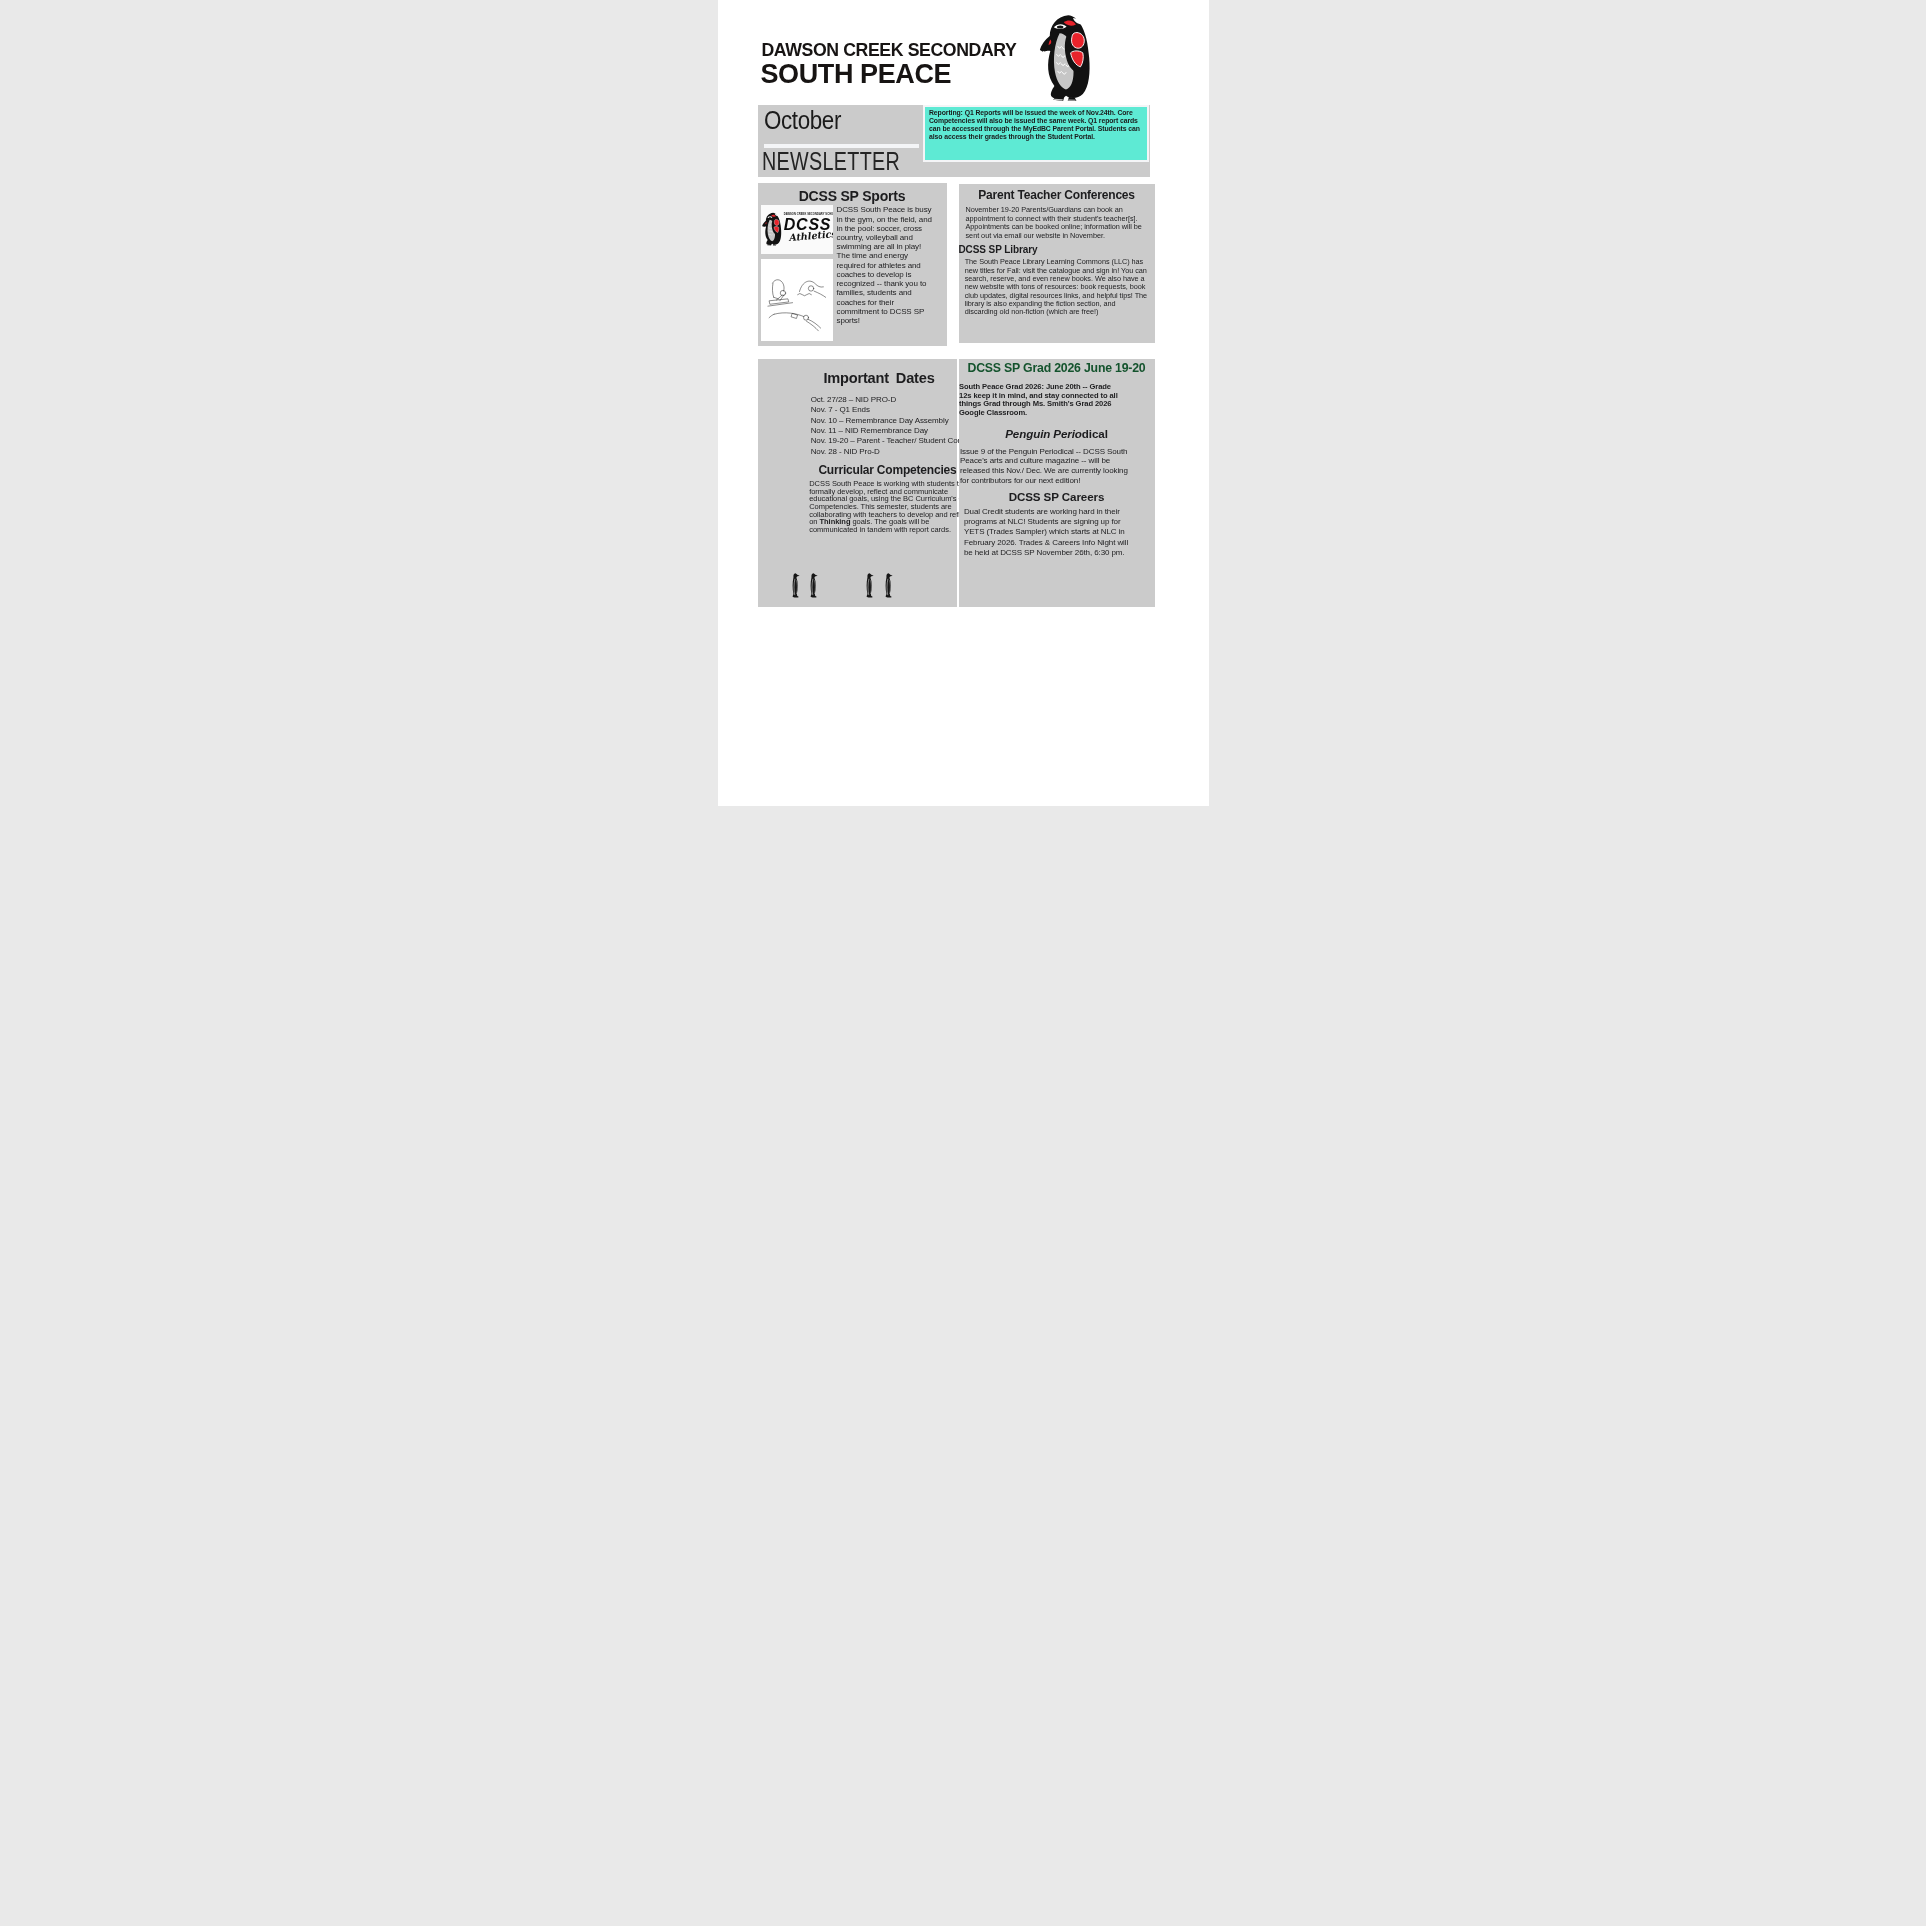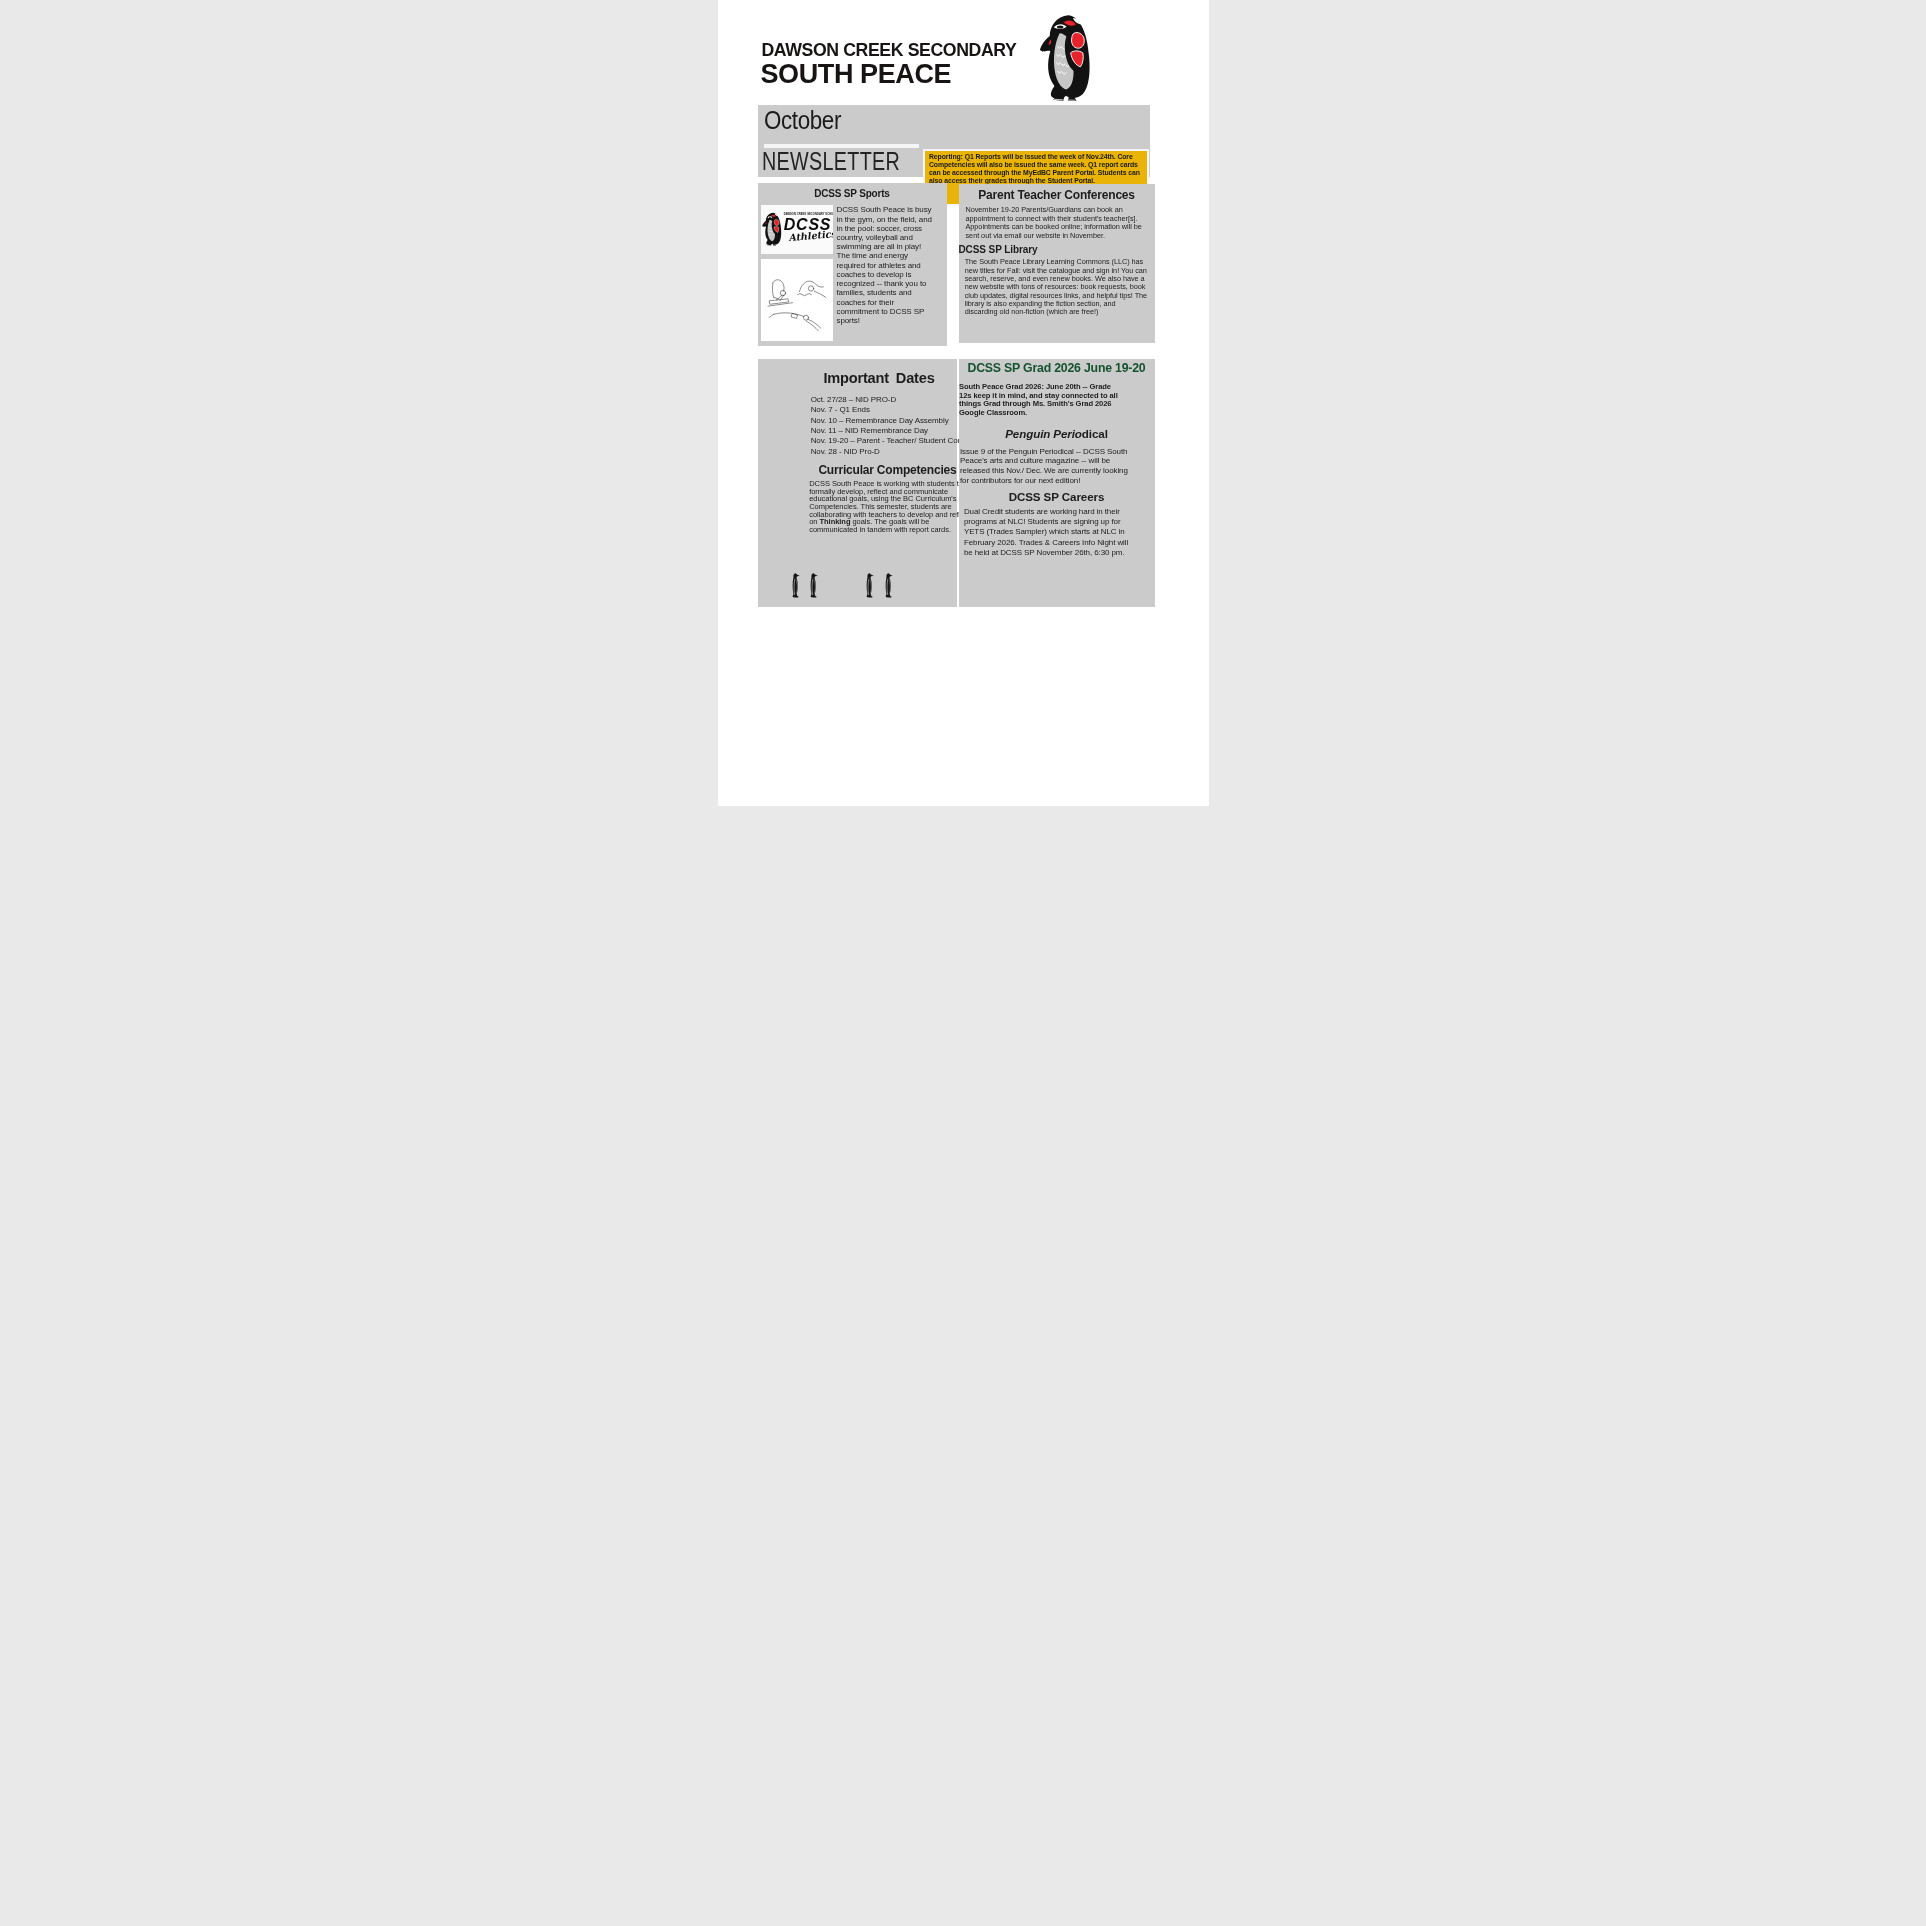--- a/index.html
+++ b/index.html
@@ -19,27 +19,27 @@
   .logo-wrap { position:absolute; left:319px; top:13px; width:58px; height:89px; }
 
   
   .banner { left:40px; top:105px; width:392px; height:72px; }
   .october { position:absolute; left:6.2px; top:0.8px; font-size:25.4px; font-weight:400;
              color:#1b1b1b; transform:scaleX(0.88); transform-origin:0 0; letter-spacing:-0.4px; }
   .b-rule { position:absolute; left:6.2px; top:39px; width:155px; height:3.5px; background:#f4f5f7; }
   .newsletter { position:absolute; left:4.6px; top:42px; font-size:25px; font-weight:400;
                 color:#242424; transform:scaleX(0.79); transform-origin:0 0; letter-spacing:0.4px; }
   .report-box { position:absolute; left:165px; top:0.4px; width:226px; height:57px;
-                border:2.3px solid #f4f5f7; background:#eab308; padding:1.9px 4.6px;margin-top:44px; }
+                border:2.3px solid #f4f5f7; background:#5eead4; padding:1.9px 4.6px; }
   .report-text { font-size:7.1px; font-weight:700; line-height:1.13; letter-spacing:-0.1px;
                  color:#1a1a1a; transform:scaleX(0.97); transform-origin:0 0; width:103%; }
 
   
   .sports { left:40px; top:183px; width:189px; height:163px; }
-  .sports-title { text-align:center; padding-top:4.6px; font-size:10px; font-weight:800;
+  .sports-title { text-align:center; padding-top:4.6px; font-size:14px; font-weight:800;
                   letter-spacing:-0.2px; color:#1c1c1e; }
   .ath-logo { position:absolute; left:3.1px; top:21.6px; width:72px; height:49px; background:#fafafa;
               display:flex; padding:1.2px 0.8px; overflow:hidden; }
   .ath-pg { width:22.3px; height:42px; flex:0 0 auto; margin-top:2.3px; }
   .ath-col { margin-left:0; }
   .ath-school { font-size:2.6px; font-weight:700; letter-spacing:0.1px; color:#111; margin-top:7.7px; white-space:nowrap; }
   .ath-dcss { font-size:16px; font-weight:800; font-style:italic; color:#0c0c0c; line-height:0.95;
               letter-spacing:0.8px; transform:scaleY(1.05); transform-origin:0 0; }
   .ath-word { font-family:"DejaVu Serif", serif; font-style:italic; font-weight:700; font-size:9.6px;
               color:#141414; margin-left:5.4px; margin-top:-1.5px; transform:rotate(-5deg); }

